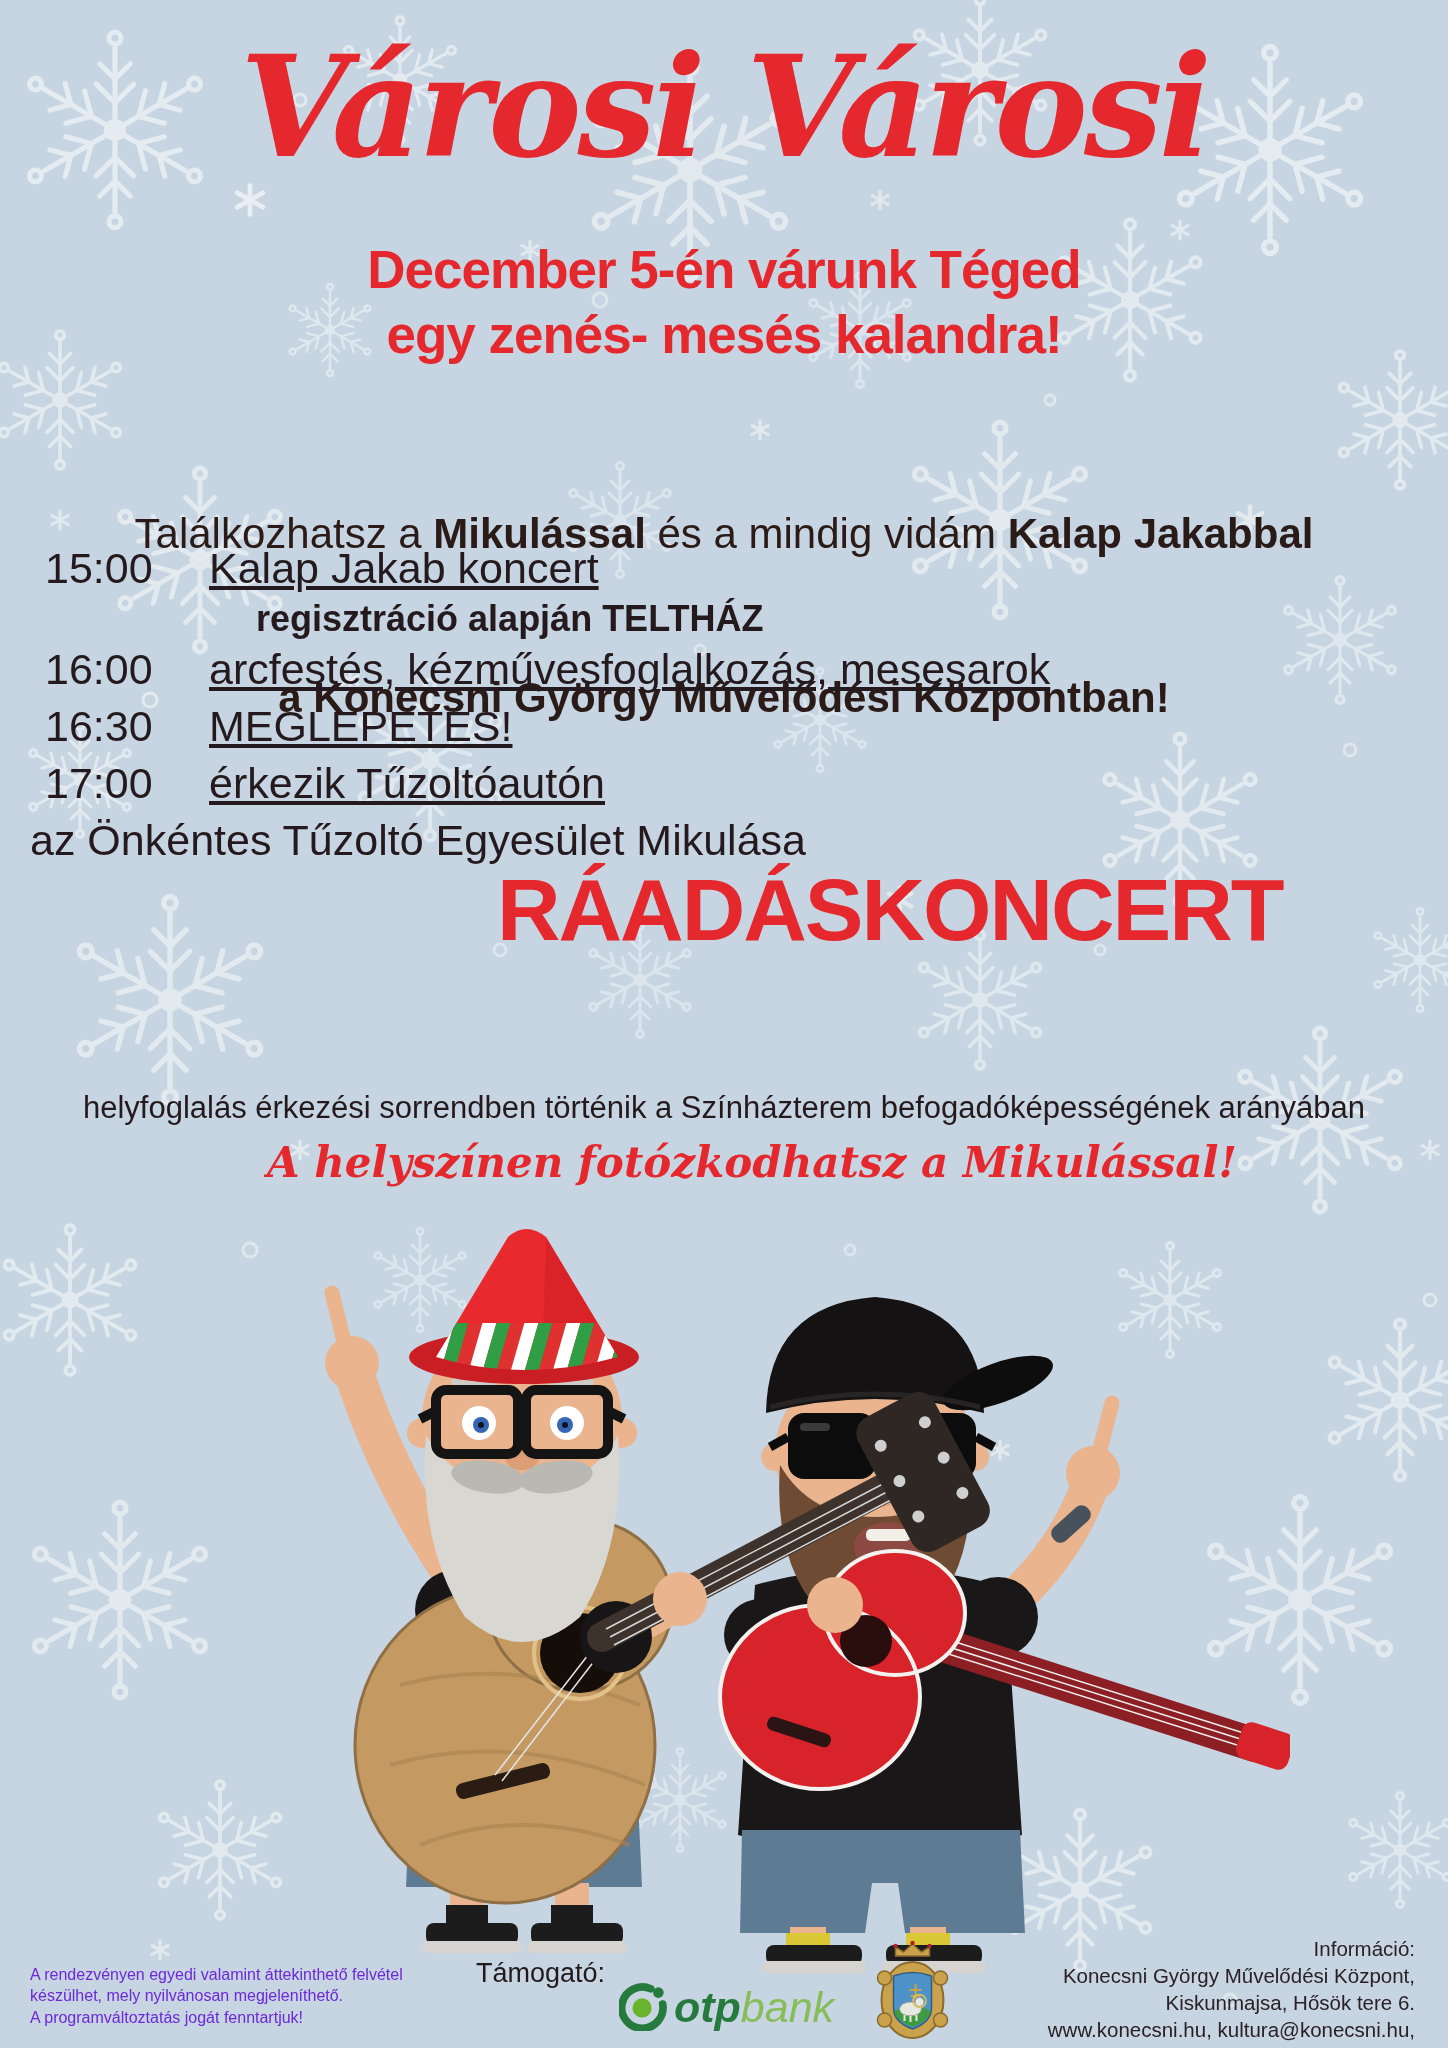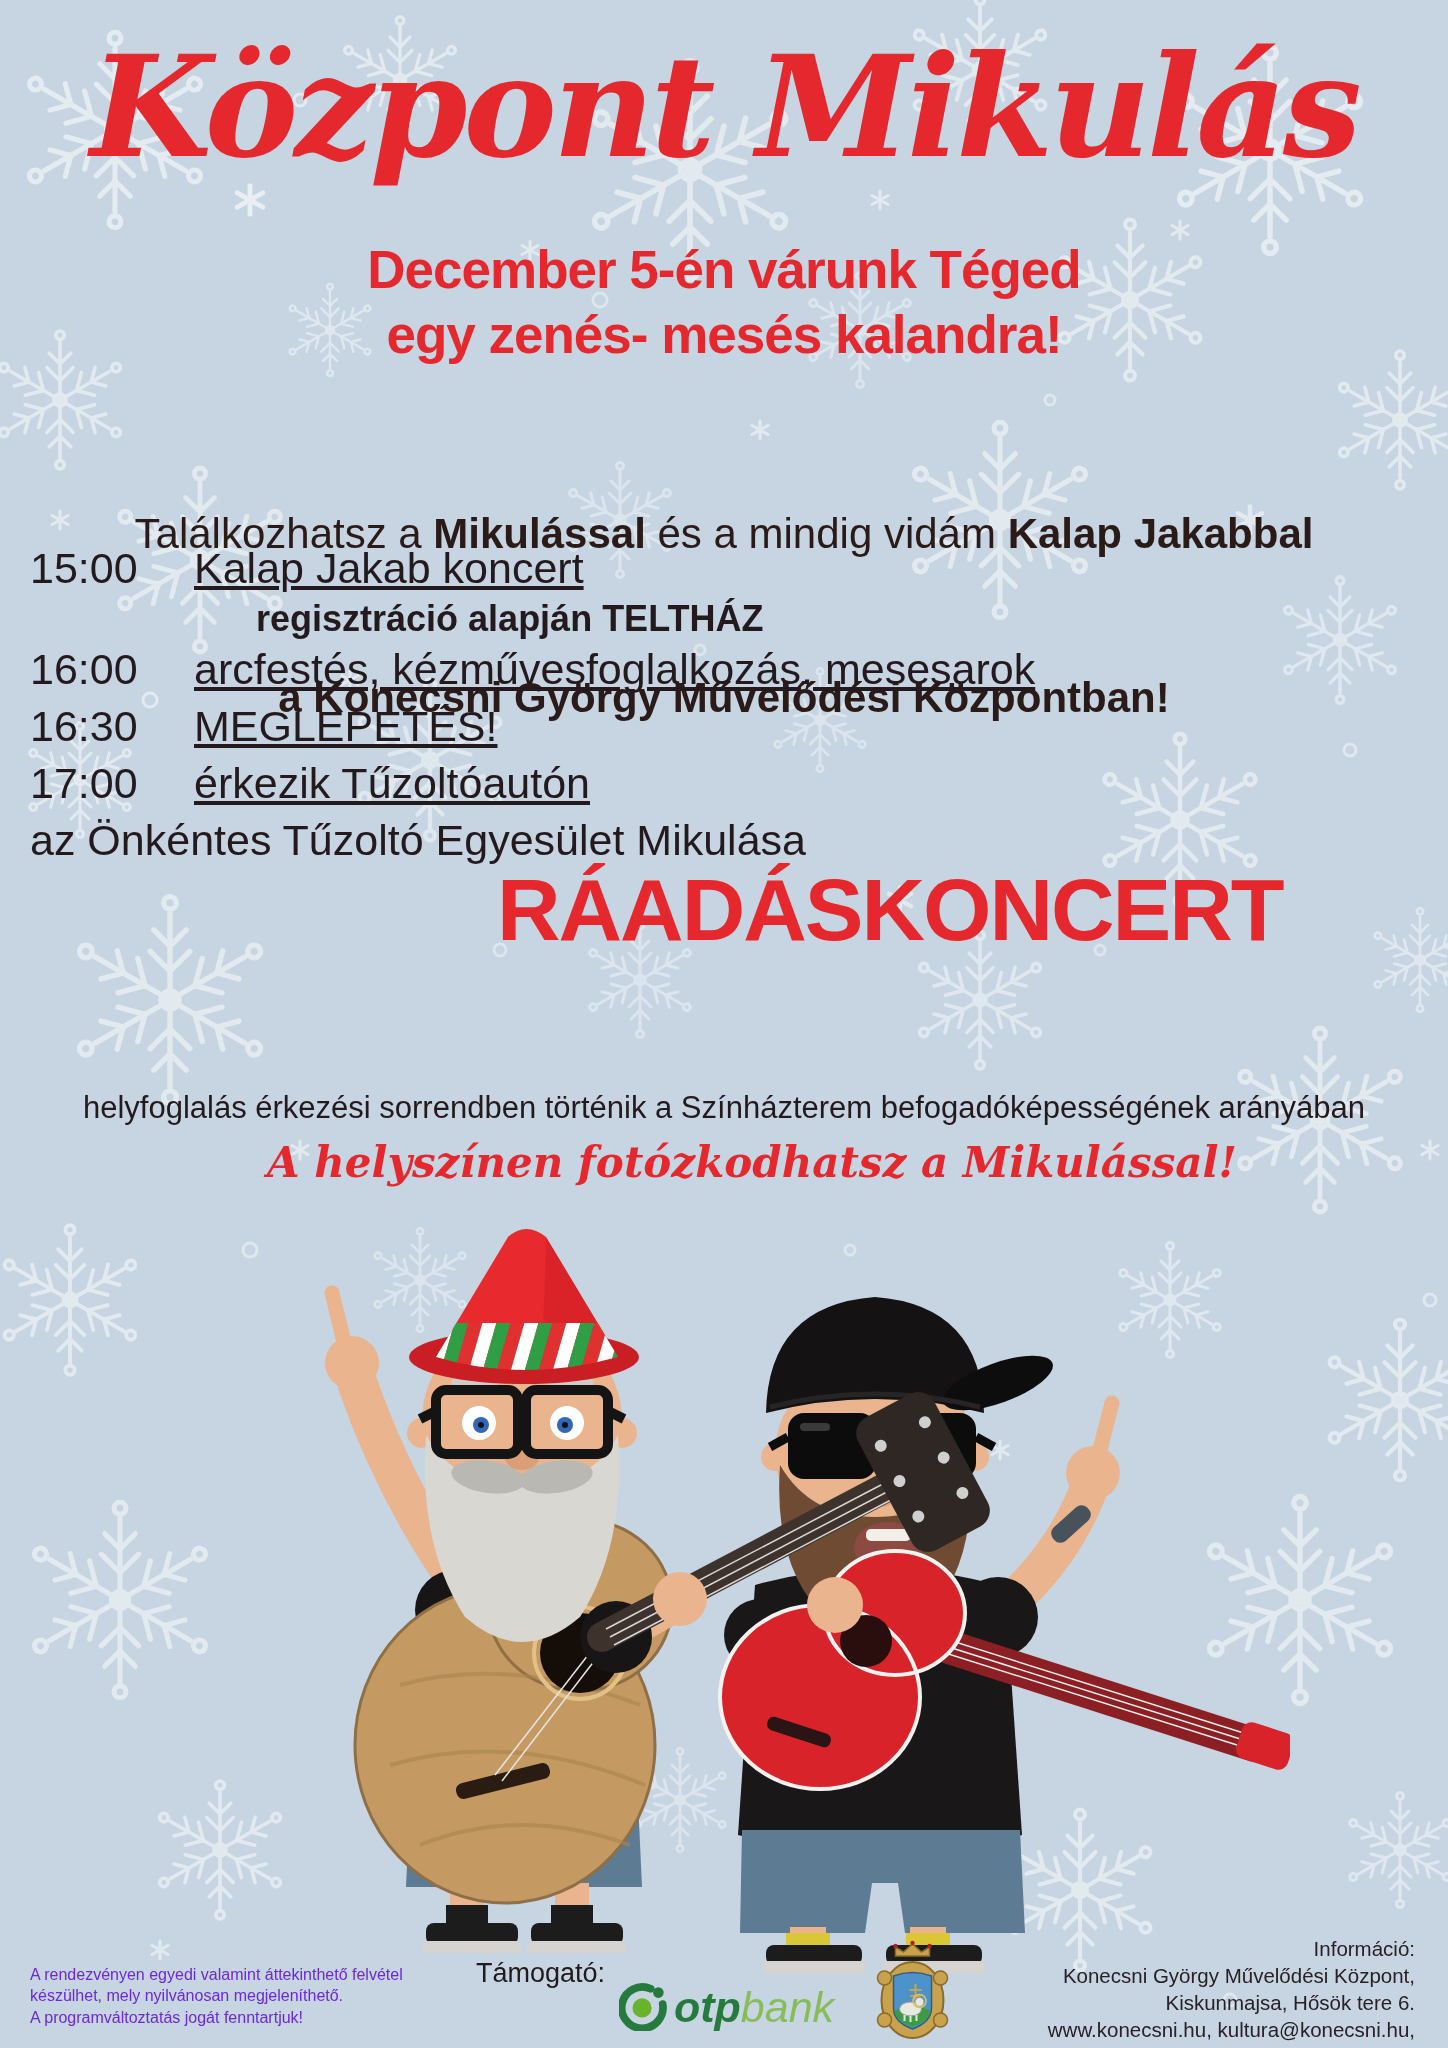--- a/index.html
+++ b/index.html
@@ -15,21 +15,21 @@
     left:0;top:34px;width:100%;margin:0;text-align:center;
     font-family:"DejaVu Serif",serif;font-style:italic;font-weight:bold;
     font-size:140px;letter-spacing:-4px;color:#e5282d;line-height:1.05;
   }
   .subtitle{left:0;top:238px;width:100%;text-align:center;
     font-size:53px;font-weight:bold;color:#e5282d;line-height:1.22;letter-spacing:-1px;}
   .intro{left:0;top:398px;width:100%;text-align:center;font-size:42px;line-height:1.3;color:#2b1b18;}
   .intro b{font-weight:bold;}
 
   .schedule{left:30px;top:540px;font-size:43px;color:#241a1e;}
-  .srow{display:flex;height:57px;align-items:center;}
+  .srow{display:flex;height:57px;align-items:center;margin-left:15px;}
   .stime{width:132px;}
   .stext{margin-left:32px;text-decoration:underline;}
   .snote{margin-left:226px;font-size:36px;font-weight:bold;height:44px;display:flex;align-items:center;}
   .ssub{height:57px;display:flex;align-items:center;}
 
   .headline{left:35px;top:858px;line-height:1.1;letter-spacing:-2px;}
   .hl1{font-size:90px;color:#1e1418;}
   .hl-artist{color:#e5282d;font-weight:bold;}
   .hl2{font-size:88px;color:#e5282d;font-weight:bold;margin-left:462px;margin-top:4px;}
 
@@ -138,21 +138,21 @@
         <circle cx="1100" cy="950" r="5" opacity="0.4"></circle>
       <circle cx="250" cy="1250" r="7" opacity="0.45"></circle>
         <circle cx="850" cy="1250" r="5" opacity="0.4"></circle>
       <circle cx="1430" cy="1300" r="6" opacity="0.45"></circle>
         <circle cx="400" cy="1700" r="6" opacity="0.45"></circle>
       <circle cx="950" cy="1700" r="5" opacity="0.4"></circle>
         <circle cx="1230" cy="2000" r="6" opacity="0.45"></circle>
     </g>
   </svg>
 
-  <h1 class="abs title">Központ Mikulás</h1>
+  <h1 class="abs title">Városi Városi</h1>
 
   <div class="abs subtitle">
     <div>December 5-én várunk Téged</div>
     <div>egy zenés- mesés kalandra!</div>
   </div>
 
   <div class="abs intro keep-space">
     <div><span>Találkozhatsz a </span><b>Mikulással</b><span> és a mindig vidám </span><b>Kalap Jakabbal</b></div>
     <div><b>a Konecsni György Művelődési Központban!</b></div>
   </div>

